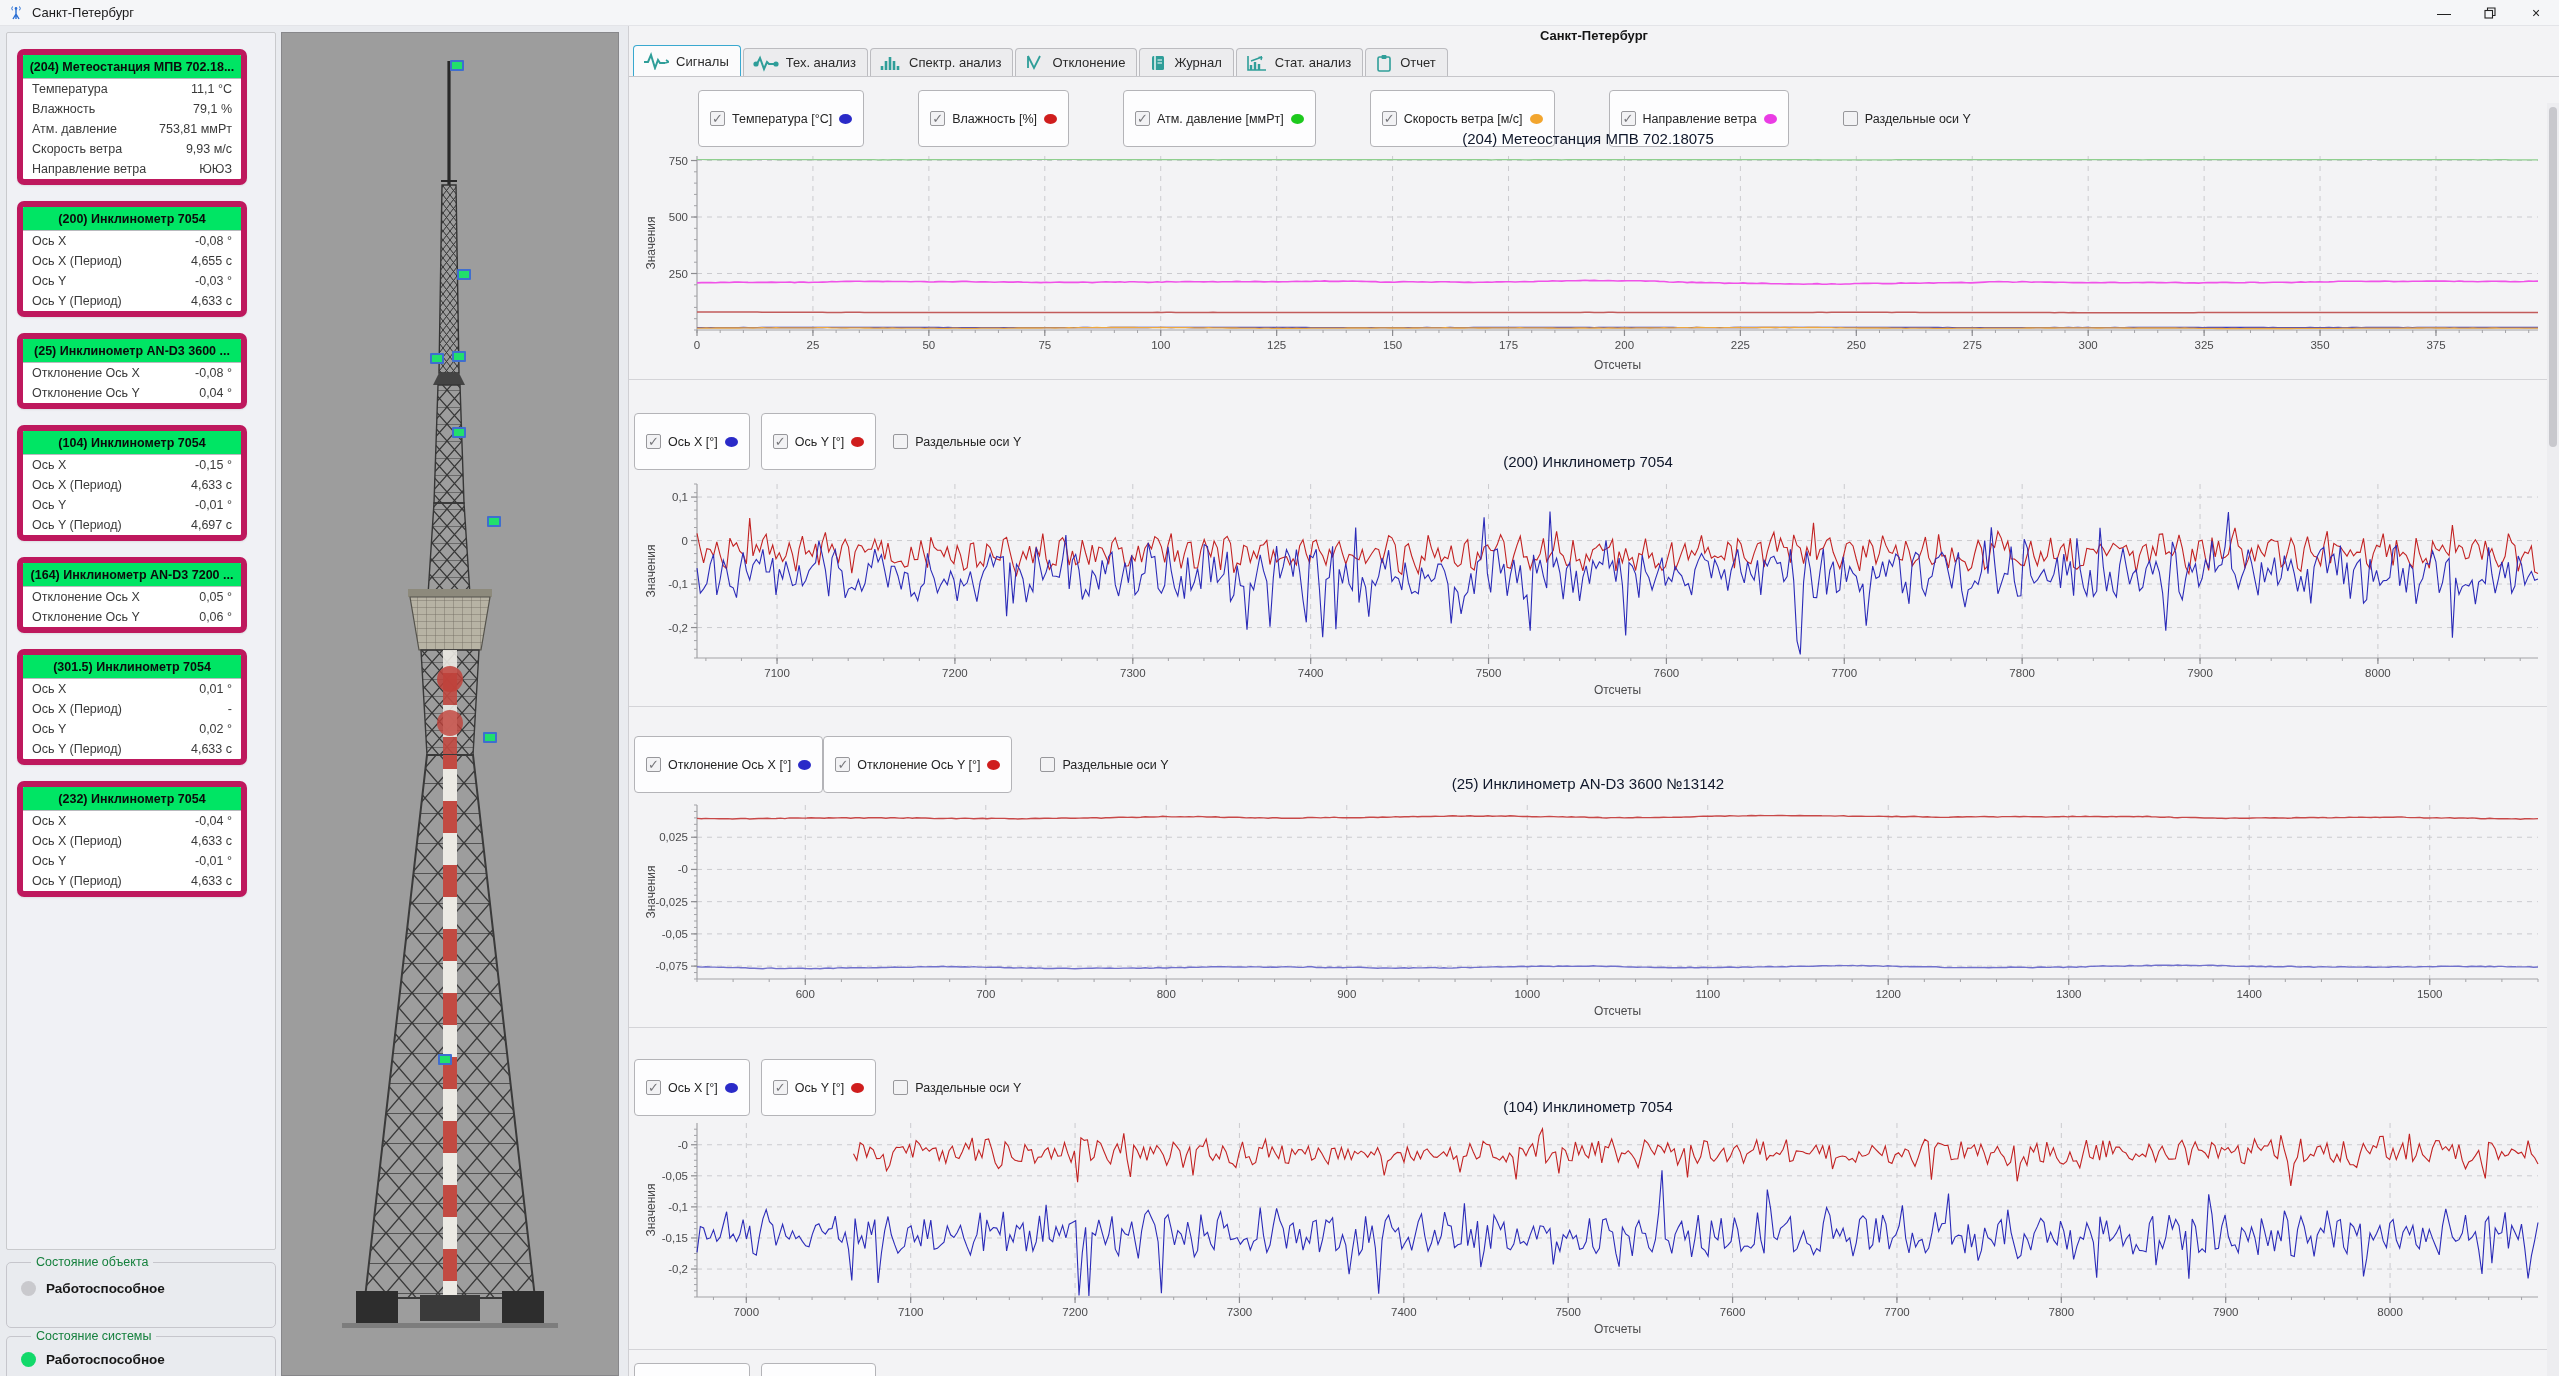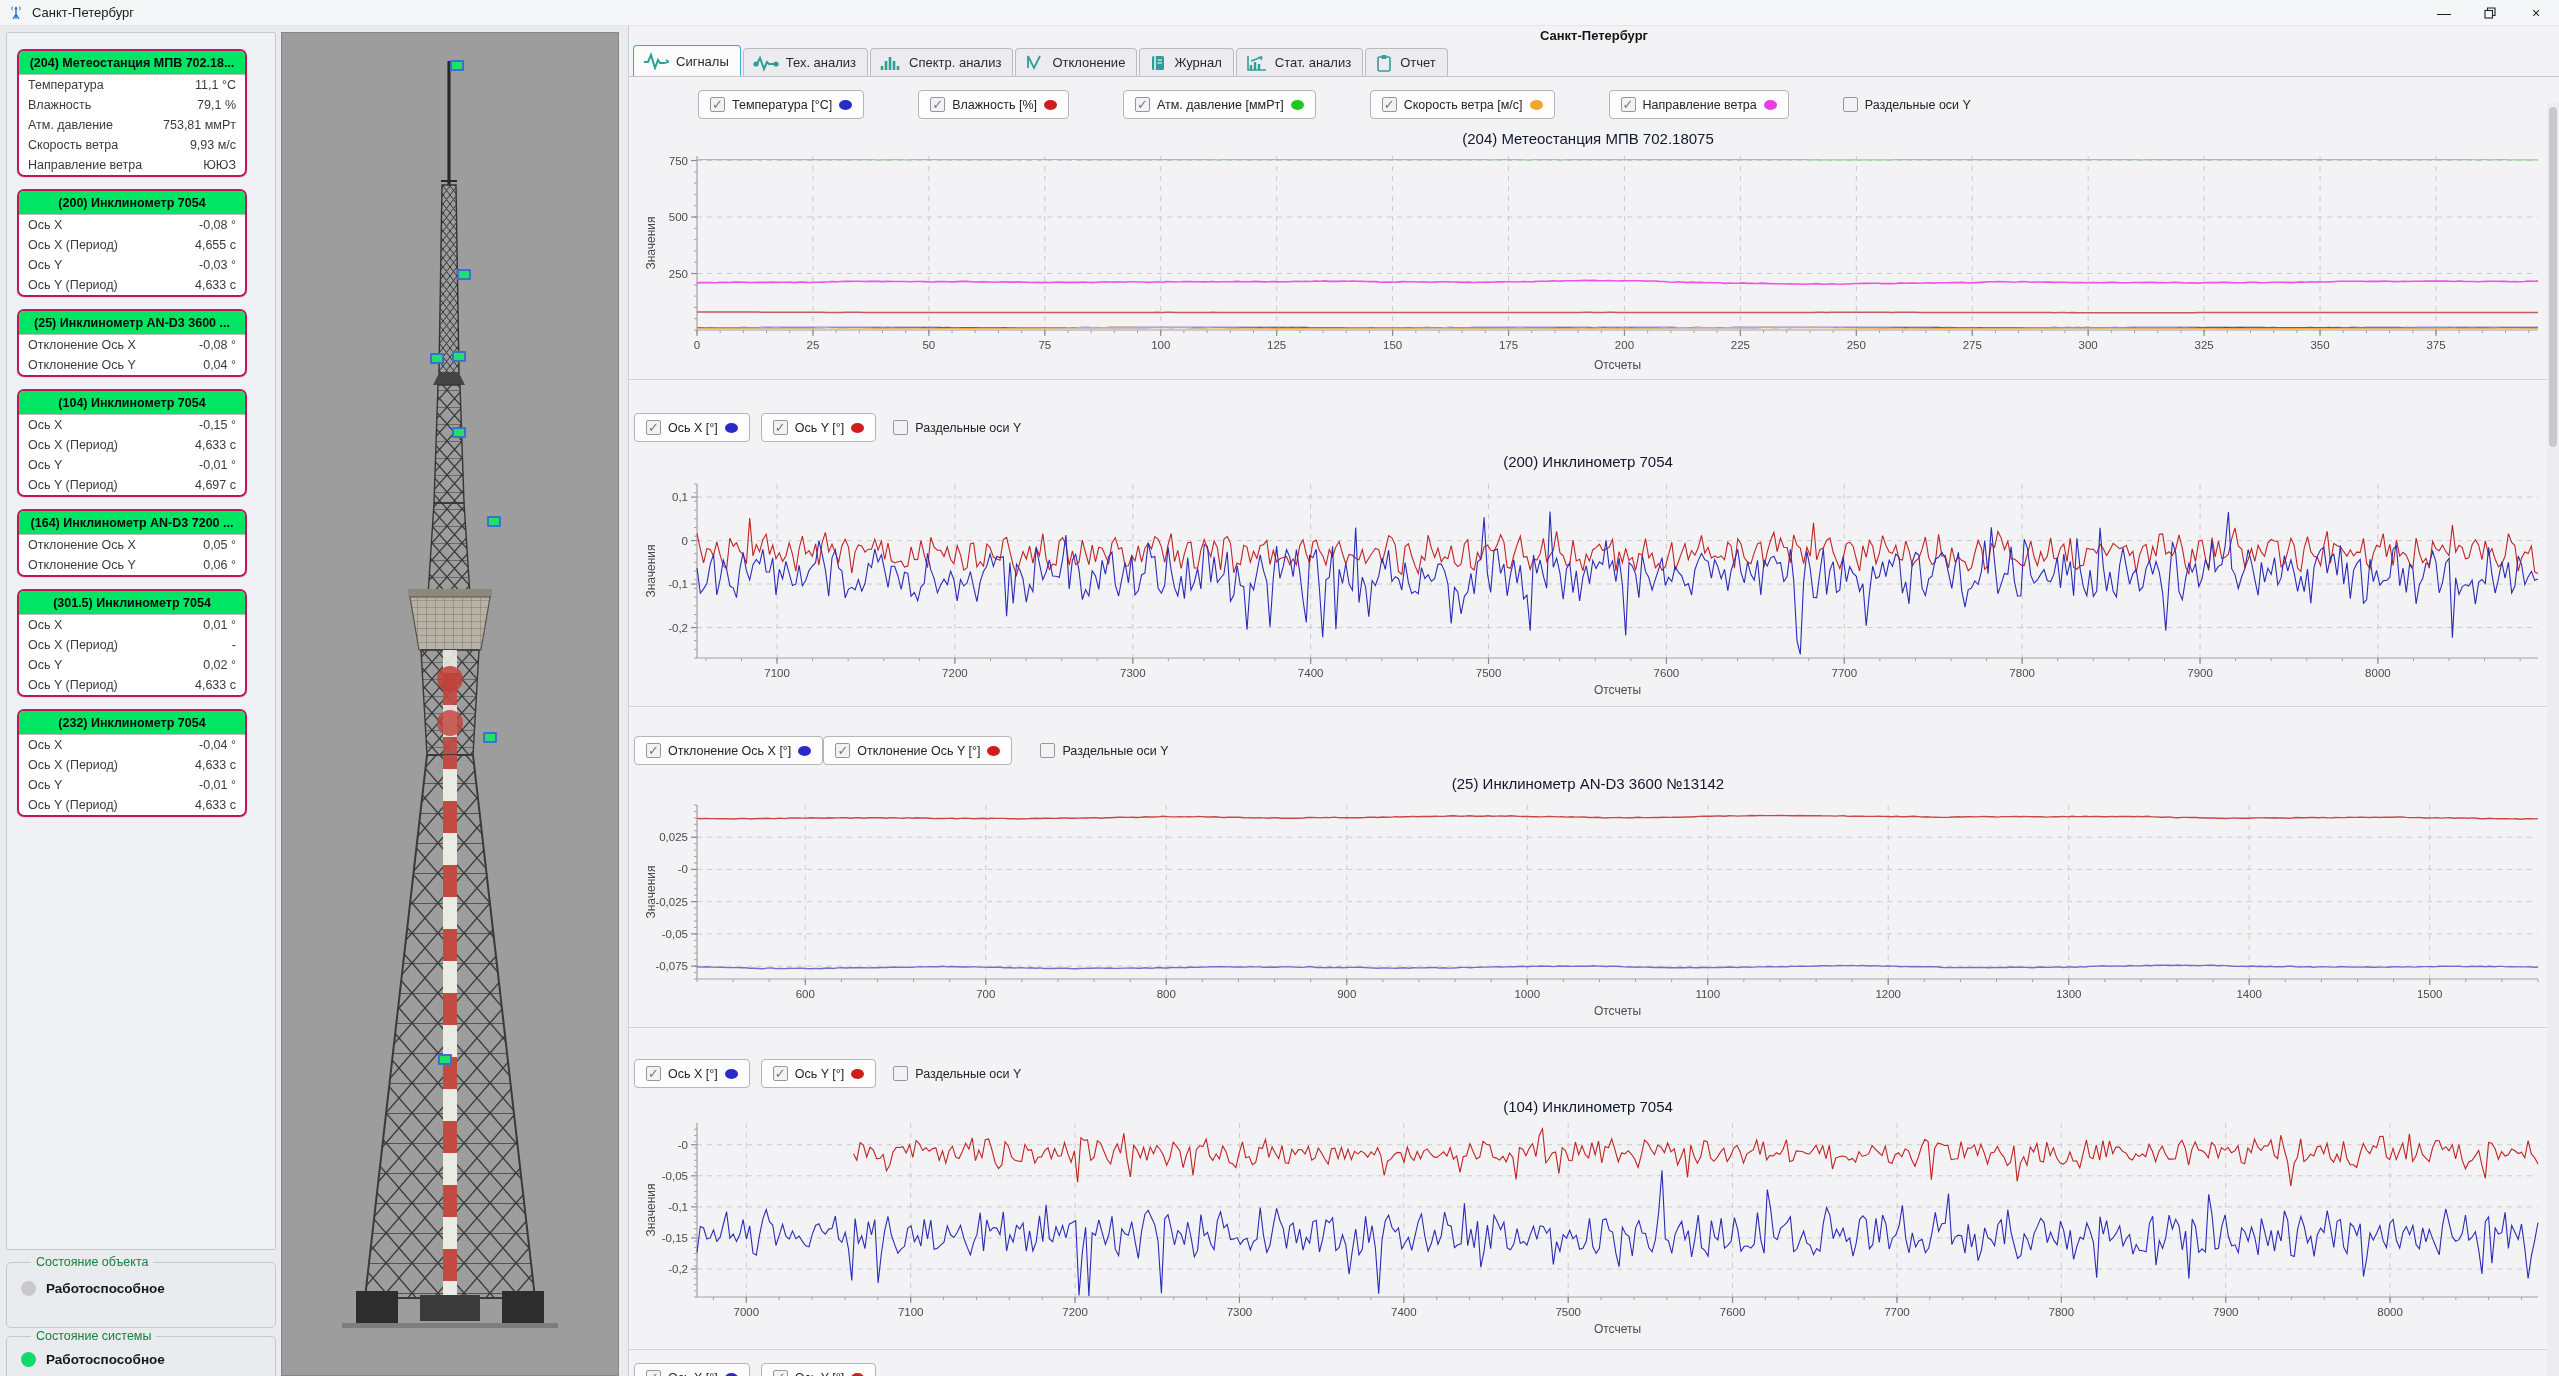--- a/index.html
+++ b/index.html
@@ -11,21 +11,21 @@
     background:#f5f6f8; display:flex; align-items:center; border-bottom:1px solid #e3e4e8; }
   .app-icon { width:16px; height:16px; margin-left:8px; }
   .titlebar-text { font-size:13px; margin-left:8px; color:#1c1c1c; }
   .win-controls { margin-left:auto; display:flex; height:100%; }
   .win-btn { width:46px; height:100%; display:flex; align-items:center; justify-content:center;
     font-size:14px; color:#222; }
 
   
   .sidebar { position:absolute; left:6px; top:32px; width:270px; height:1218px;
     background:#f0f1f5; border:1px solid #c9cacd; border-radius:2px; overflow:hidden; }
-  .card { width:230px; margin:12px 0 4px 10px; background:#ffffff; border:2px solid #be185d;
+  .card { width:230px; margin:12px 0 16px 10px; background:#ffffff; border:6px solid #be185d;
     border-radius:7px; overflow:hidden; box-shadow:0 1px 2px rgba(0,0,0,.08); }
   .card:first-child { margin-top:16px; }
   .card-h { background:#00e564; font-weight:bold; font-size:12.5px; color:#0b0b0b;
     text-align:center; padding:5px 6px 4px; border-bottom:1px solid #b9babe;
     white-space:nowrap; overflow:hidden; }
   .crow { display:flex; justify-content:space-between; padding:3px 9px; font-size:12.5px; color:#3a3a3a; }
   .crow .cv { text-align:right; }
   .stategroup { position:absolute; left:6px; width:270px; border:1px solid #c6c6cc;
     border-radius:5px; background:transparent; }
   .stategroup .cap { position:absolute; top:-8px; left:24px; background:#e9ebef;
@@ -49,21 +49,21 @@
     display:flex; align-items:flex-end; padding-left:4px; border-bottom:1px solid #c6c6ca; }
   .tab { display:flex; align-items:center; gap:7px; padding:5px 11px 5px 9px;
     background:#ececee; border:1px solid #bcbcc0; border-bottom:none;
     border-radius:4px 4px 0 0; margin-right:2px; font-size:13px; color:#2a2a2a; height:28px; }
   .tab.active { background:#fbfbfc; border-color:#39a8cf; height:31px; position:relative; z-index:2; }
   .tab svg { stroke:#2f9e99; fill:none; stroke-width:1.6; }
 
   .panel { position:absolute; left:0; width:1918px; border-bottom:1px solid #d4d4d8; overflow:hidden; }
   .toggles { position:absolute; display:flex; align-items:center; }
   .tgl { display:flex; align-items:center; gap:7px; background:#fdfdfe; border:1px solid #b4b4b8;
-    border-radius:4px; padding:6px 11px; font-size:12.5px; color:#242424; white-space:nowrap; }
+    border-radius:4px; padding:20px 11px; font-size:12.5px; color:#242424; white-space:nowrap; }
   .tgl-plain { display:flex; align-items:flex-end; gap:7px; font-size:12.5px; color:#242424; white-space:nowrap; }
   .cb { width:15px; height:15px; border:1px solid #97979b; background:#f2f2f4; border-radius:2px;
     display:inline-flex; align-items:center; justify-content:center; font-size:13px; color:#76767a; }
   .cb.checked::after { content:"\2713"; }
   .dot { width:13px; height:10px; border-radius:50%; }
   .chart-title { position:absolute; left:0; width:100%; text-align:center; font-size:15px; color:#0f172a; }
   svg.chart text { font-family:"Liberation Sans", sans-serif; }
 
   .vscroll { position:absolute; right:0; top:77px; width:12px; height:1299px; background:#ededf0; }
   .vscroll .thumb { position:absolute; left:2px; top:4px; width:8px; height:340px;

